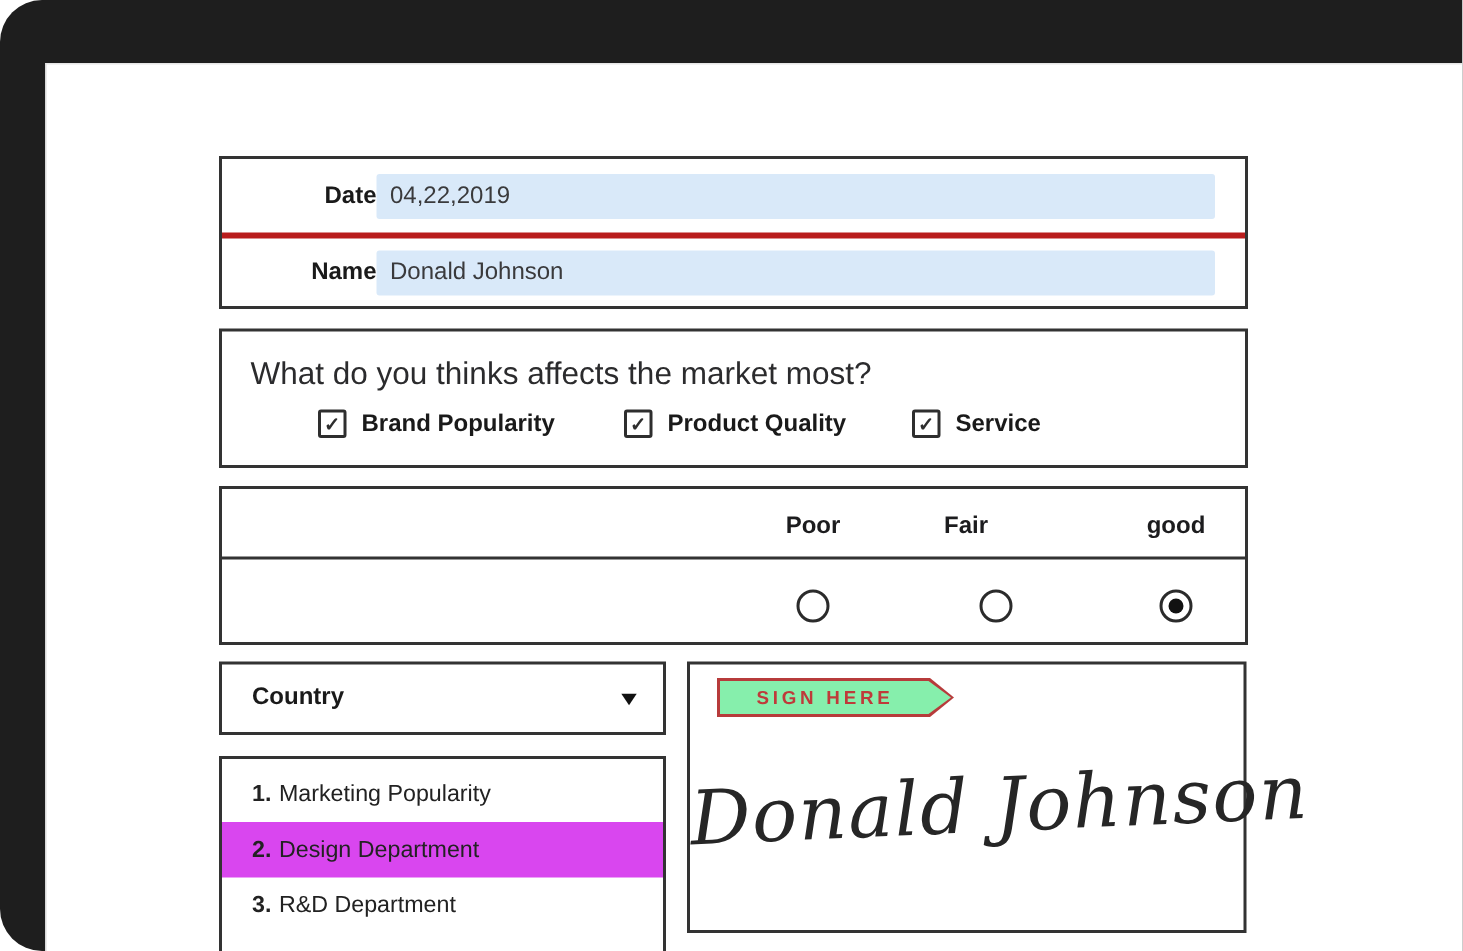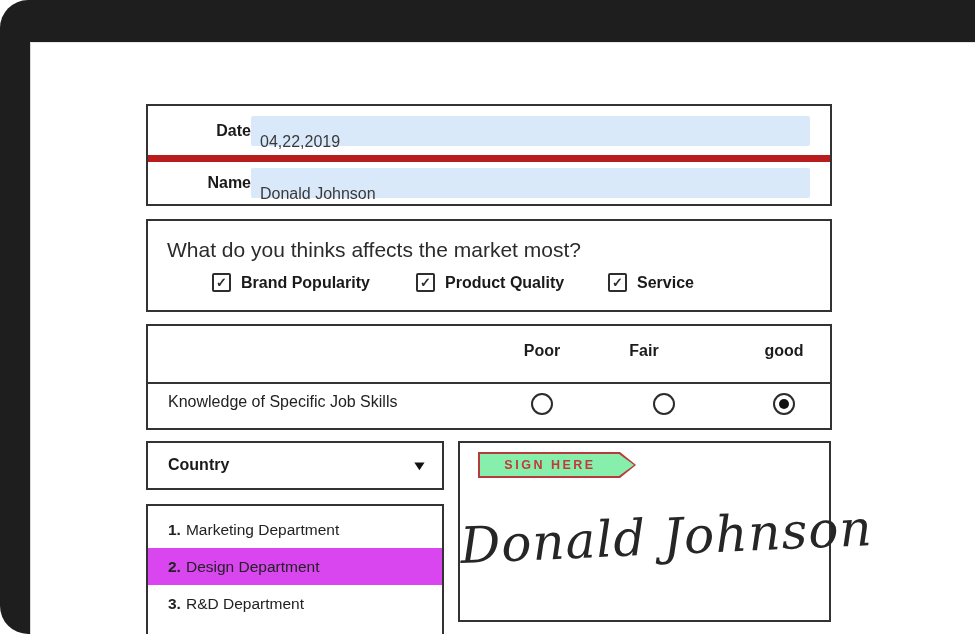--- a/index.html
+++ b/index.html
@@ -28,26 +28,26 @@
     border:2px solid #333333;
     background:#ffffff;
   }
 
   
   .box-fields { left:115px; top:61px; width:686px; height:102px; }
   .field-row {
     display:flex; align-items:center;
     height:49px; padding:0 20px;
   }
-  .field-row + .field-row { border-top:7px solid #b91c1c; }
+  .field-row + .field-row { border-top:4px solid #b91c1c; }
   .field-label { width:83px; font-weight:bold; font-size:16px; color:#1a1a1a;text-align:right; }
   .field-value {
     flex:1; height:30px; line-height:30px;
     background:#d9e9f9; border-radius:2px;
-    padding:11px 9px; font-size:16px; color:#3a3a3c;
+    padding:0 9px; font-size:16px; color:#3a3a3c;
   }
 
   
   .box-question { left:115px; top:176px; width:686px; height:93px; }
   .question-text {
     position:absolute; left:19px; top:17px;
     font-size:21px; color:#2b2b2d;
   }
   .cb-group { position:absolute; top:52px; display:flex; align-items:center; }
   .cb-group.g0 { left:64px; }
@@ -57,21 +57,21 @@
     width:19px; height:19px;
     border:2px solid #2e2e2e; border-radius:2px;
     display:flex; align-items:center; justify-content:center;
     font-size:13px; font-weight:bold; color:#2e2e2e;
     background:#fff; cursor:pointer;
   }
   .cb-label { margin-left:10px; font-weight:bold; font-size:16px; color:#1a1a1a; }
 
   
   .box-rating { left:115px; top:281px; width:686px; height:106px; }
-  .rating-header { position:absolute; left:0; right:0; top:0; height:58px; border-bottom:2px solid #333333; }
+  .rating-header { position:absolute; left:0; right:0; top:0; height:47px; border-bottom:2px solid #333333; }
   .rating-col { position:absolute; top:16px; width:90px; text-align:center; font-weight:bold; font-size:16px; }
   .rating-col.c0 { left:349px; }
   .rating-col.c1 { left:451px; }
   .rating-col.c2 { left:591px; }
   .rating-row-label {
     position:absolute; left:20px; top:67px;
     font-size:16px; color:#222;
   }
   .radio {
     position:absolute; top:67px;
@@ -175,34 +175,33 @@
         <span class="cb-label">Service</span>
       </div>
     </div>
 
     <div class="fbox box-rating">
       <div class="rating-header">
         <div class="rating-col c0">Poor</div>
         <div class="rating-col c1">Fair</div>
         <div class="rating-col c2">good</div>
       </div>
-      <div class="rating-row-label">Knowledge of Specific Job Skills</div>
       <div class="radio r0"></div>
       <div class="radio r1"></div>
       <div class="radio r2 checked"></div>
     </div>
 
     <div class="fbox country">
       <div class="country-label">Country</div>
       <div class="chevron">▼</div>
     </div>
 
     <div class="fbox list">
       <div class="list-item">
-        <span class="num">1.</span><span>Marketing Department</span>
+        <span class="num">1.</span><span>Marketing Popularity</span>
       </div>
       <div class="list-item selected">
         <span class="num">2.</span><span>Design Department</span>
       </div>
       <div class="list-item">
         <span class="num">3.</span><span>R&amp;D Department</span>
       </div>
     </div>
 
     <div class="fbox sig">

